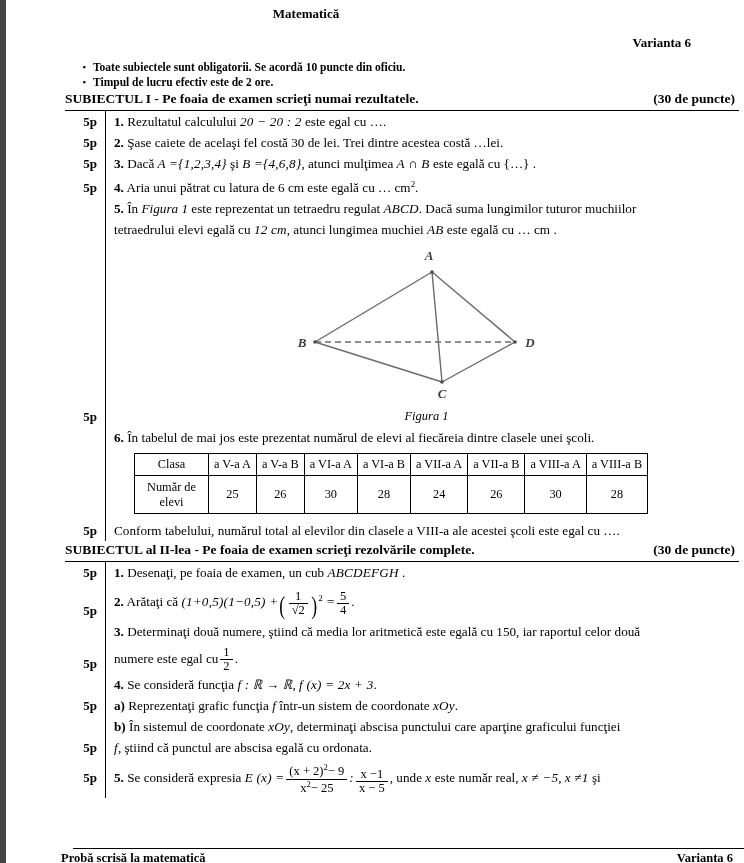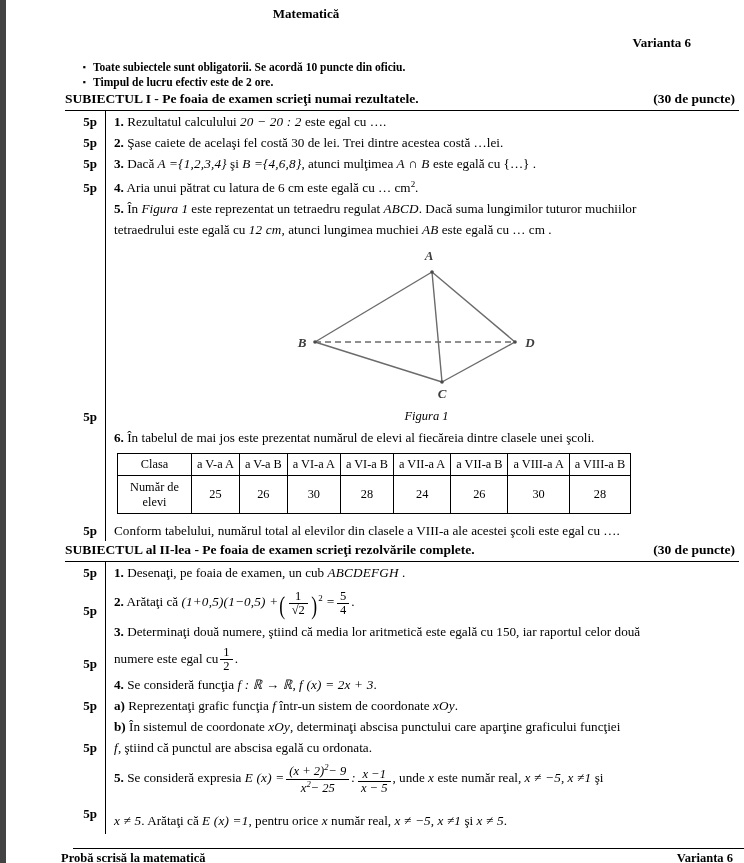--- a/index.html
+++ b/index.html
@@ -119,21 +119,21 @@
   .frac {
     display: inline-block;
     vertical-align: -0.55em;
     text-align: center;
     font-size: 0.95em;
     line-height: 1.05;
     margin: 0 2px;
   }
   .frac .n { display: block; padding: 0 3px; border-bottom: 1px solid #000; }
   .frac .d { display: block; padding: 0 3px; }
-  .bigfrac { vertical-align: -0.75em; font-style: italic; }
+  .bigfrac { vertical-align: -0.75em; }
   sup.sp { font-size: 0.68em; vertical-align: super; }
   .paren-big {
     display: inline-block;
     font-size: 1.9em;
     vertical-align: -0.30em;
     font-weight: 300;
     transform: scaleX(0.7);
   }
 
   
@@ -141,21 +141,21 @@
   .figcaption {
     font-style: italic;
     font-size: 12.5px;
     margin-top: -2px;
   }
 
   
   .stud-table {
     border-collapse: collapse;
     margin-top: 5px;
-    margin-left: 3px;
+    margin-left: 20px;
     font-size: 12.3px;
   }
   .stud-table td, .stud-table th {
     border: 1px solid #000;
     text-align: center;
     font-weight: normal;
     padding: 3px 4px;
     line-height: 15px;
   }
   .stud-table .rowlabel { width: 74px; }
@@ -255,21 +255,21 @@
 
       <div class="prob-row">
         <div class="pts">5p</div>
         <div class="pbody">
           <b class="num">5.</b>
           <span>În</span>
           <i class="mi">Figura 1</i>
           <span>este reprezentat un tetraedru regulat</span>
           <span class="mathtxt">ABCD</span><span>. Dacă suma lungimilor tuturor muchiilor</span>
           <br>
-          <span>tetraedrului este egală cu</span>
+          <span>tetraedrului elevi egală cu</span>
           <span class="mathtxt">12 cm</span><span>, atunci lungimea muchiei</span>
           <span class="mathtxt">AB</span>
           <span>este egală cu … cm .</span>
 
           
           <div class="figure-wrap">
             <svg width="290" height="160" viewBox="0 0 290 160">
 
               <line x1="33" y1="100" x2="233" y2="100" stroke="#6b6b6b" stroke-width="1.3" stroke-dasharray="6,4"></line>
 
@@ -407,30 +407,20 @@
         <div class="pts" style="line-height:40px;">5p</div>
         <div class="pbody" style="line-height:40px;">
           <b class="num">5.</b>
           <span>Se consideră expresia</span>
           <span class="mathtxt">E (x) =</span><span class="frac bigfrac"><span class="n"><span>(x + 2)</span><sup class="sp">2</sup><span>− 9</span></span><span class="d"><span>x</span><sup class="sp">2</sup><span>− 25</span></span></span><span class="mathtxt">:</span><span class="frac bigfrac"><span class="n">x −1</span><span class="d">x − 5</span></span><span>, unde</span>
           <span class="mathtxt">x</span>
           <span>este număr real,</span>
           <span class="mathtxt">x ≠ −5</span>,
           <span class="mathtxt">x ≠1</span>
           <span>şi</span>
-          <div style="line-height:26px; margin-top:10px;">
-            <span class="mathtxt">x ≠ 5</span><span>. Arătaţi că</span>
-            <span class="mathtxt">E (x) =1</span><span>, pentru orice</span>
-            <span class="mathtxt">x</span>
-            <span>număr real,</span>
-            <span class="mathtxt">x ≠ −5</span>,
-            <span class="mathtxt">x ≠1</span>
-            <span>şi</span>
-            <span class="mathtxt">x ≠ 5</span><span>.</span>
-          </div>
         </div>
       </div>
 
     </div>
   </div>
 
   <div class="footer-rule"></div>
   <div class="footer-text">
     <span>Probă scrisă la matematică</span>
     <span>Varianta 6</span>

